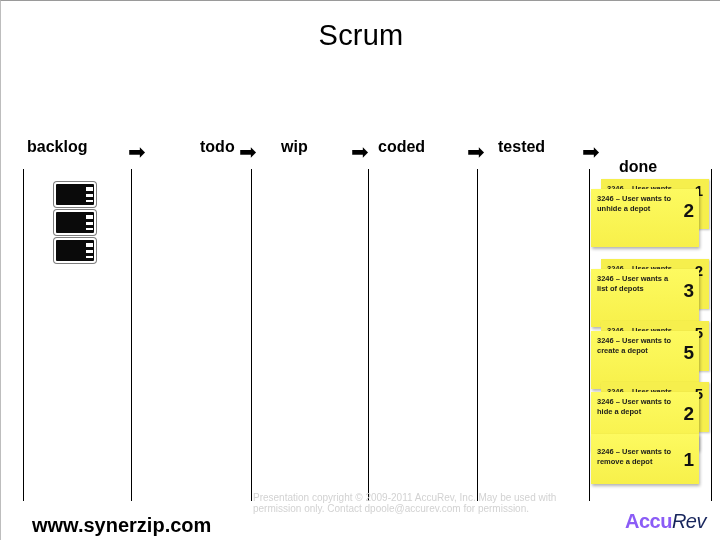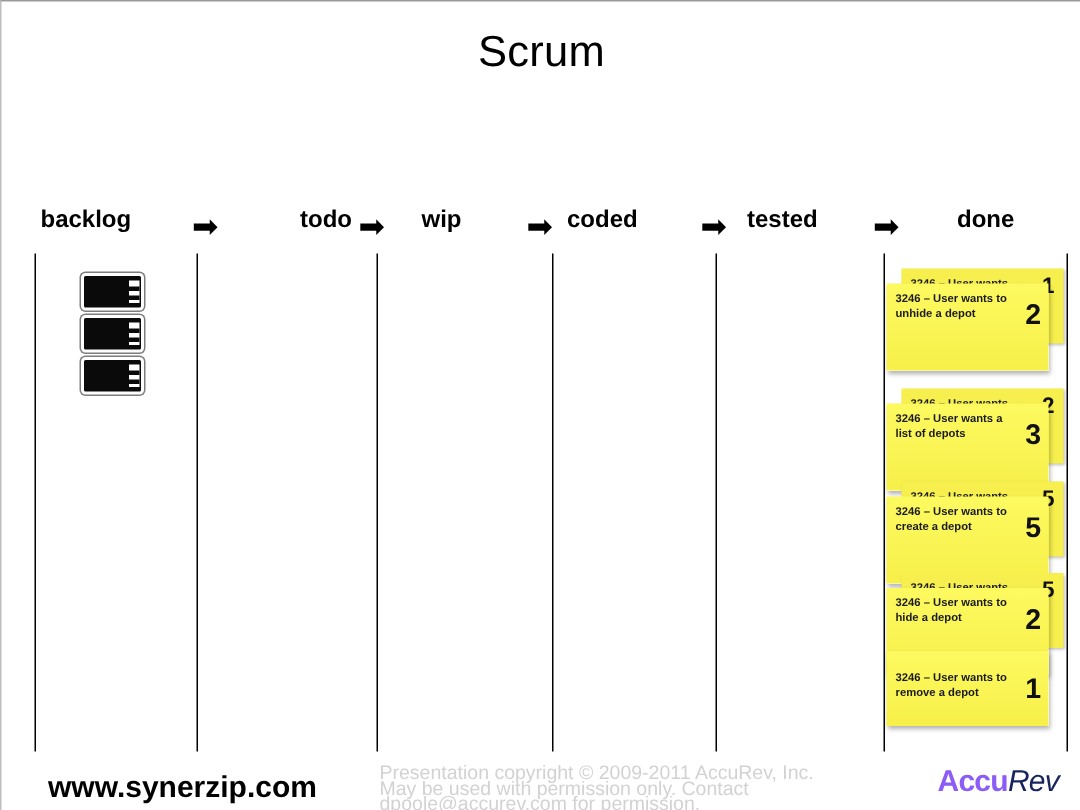--- a/index.html
+++ b/index.html
@@ -167,23 +167,23 @@
     position: absolute;
     left: 31px;
     top: 513px;
     font-size: 20px;
     font-weight: bold;
     color: #000000;
   }
   #footer-copyright {
     position: absolute;
     left: 252px;
-    top: 509px;
+    top: 492px;
     width: 310px;
-    font-size: 13px;
+    font-size: 10px;
     line-height: 10.5px;
     color: #d2d2d2;
   }
   #footer-logo {
     position: absolute;
     right: 14px;
     top: 508px;
     font-size: 20px;
     line-height: 24px;
     white-space: nowrap;
@@ -206,21 +206,21 @@
 <div id="slide">
 
   <div id="slide-title">Scrum</div>
 
   <div class="board-header">
       <div class="col-label" style="left: 26px;">backlog</div>
       <div class="col-label" style="left: 163px; margin-left: 36px;">todo</div>
       <div class="col-label" style="left: 280px;">wip</div>
       <div class="col-label" style="left: 497px;">tested</div>
       <div class="col-label" style="left: 377px;">coded</div>
-      <div class="col-label" style="left: 637px;">done</div>
+      <div class="col-label" style="left: 618px; margin-top: 20px;">done</div>
       <div class="col-arrow" style="left: 127px;">➡</div>
       <div class="col-arrow" style="left: 238px;">➡</div>
       <div class="col-arrow" style="left: 350px;">➡</div>
       <div class="col-arrow" style="left: 466px;">➡</div>
       <div class="col-arrow" style="left: 581px;">➡</div>
     </div>
 
   <div id="dividers-layer">
       <div class="divider" style="left: 22px;"></div>
       <div class="divider" style="left: 130px;"></div>

